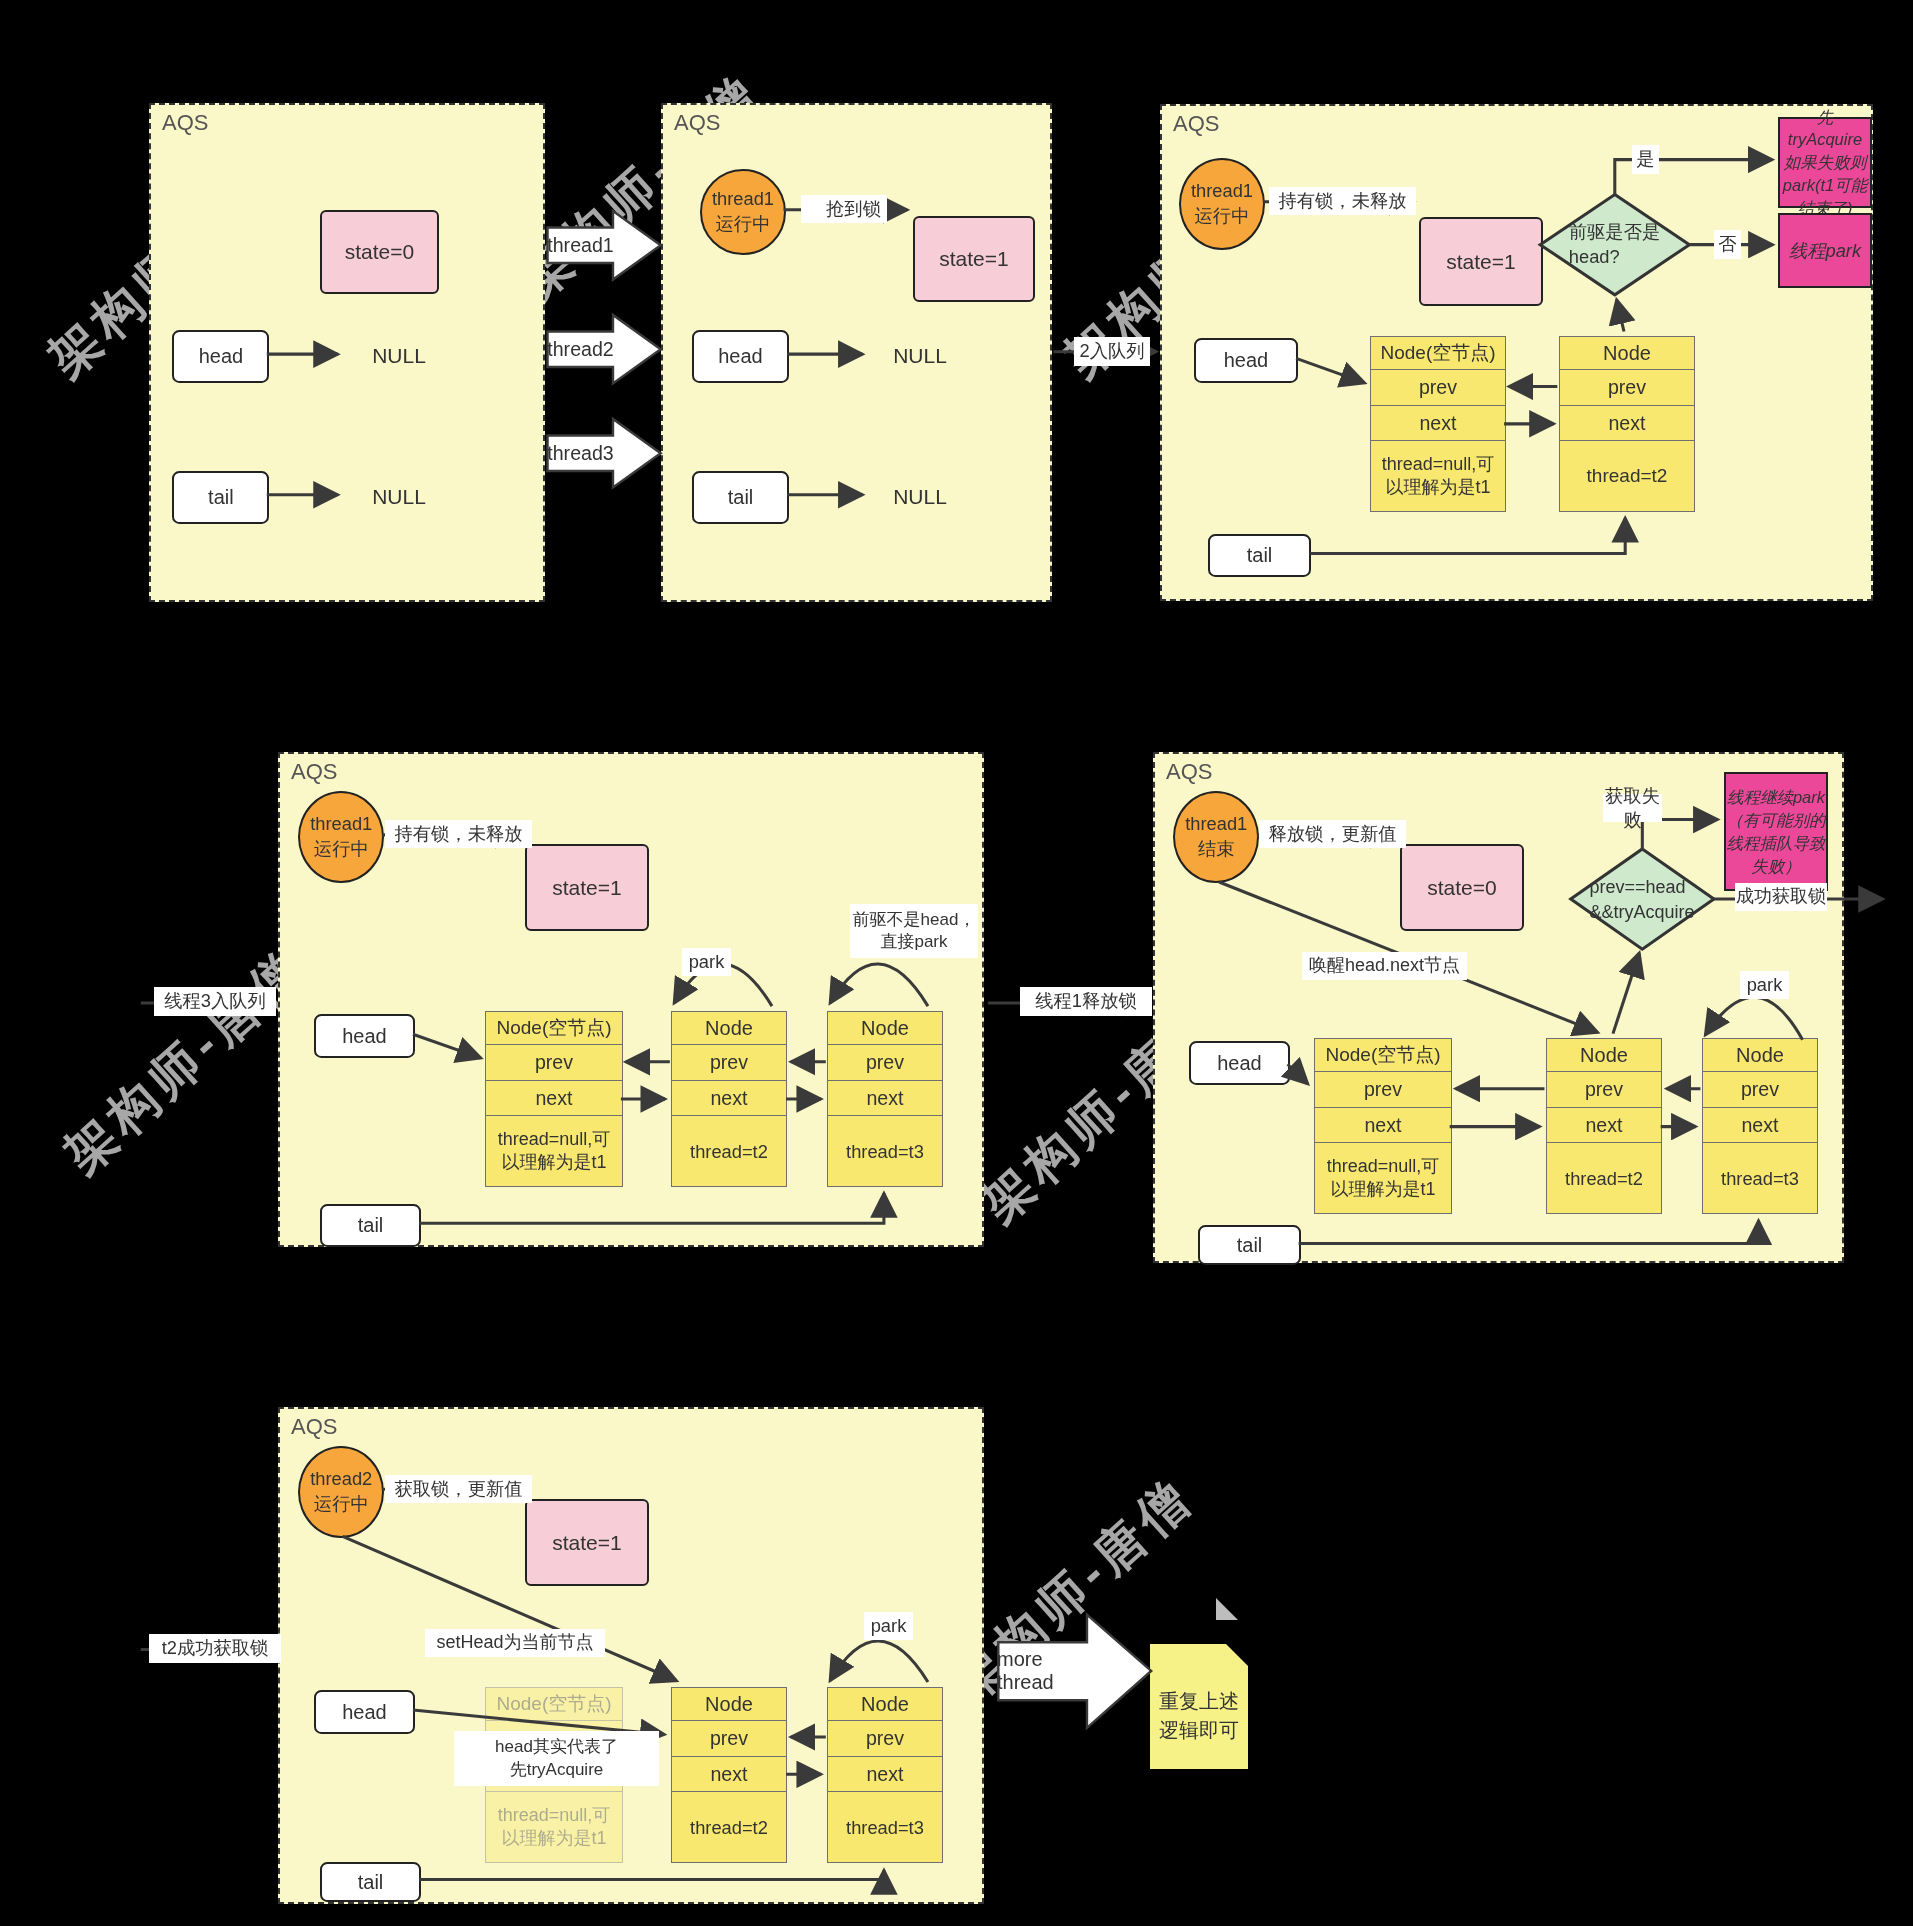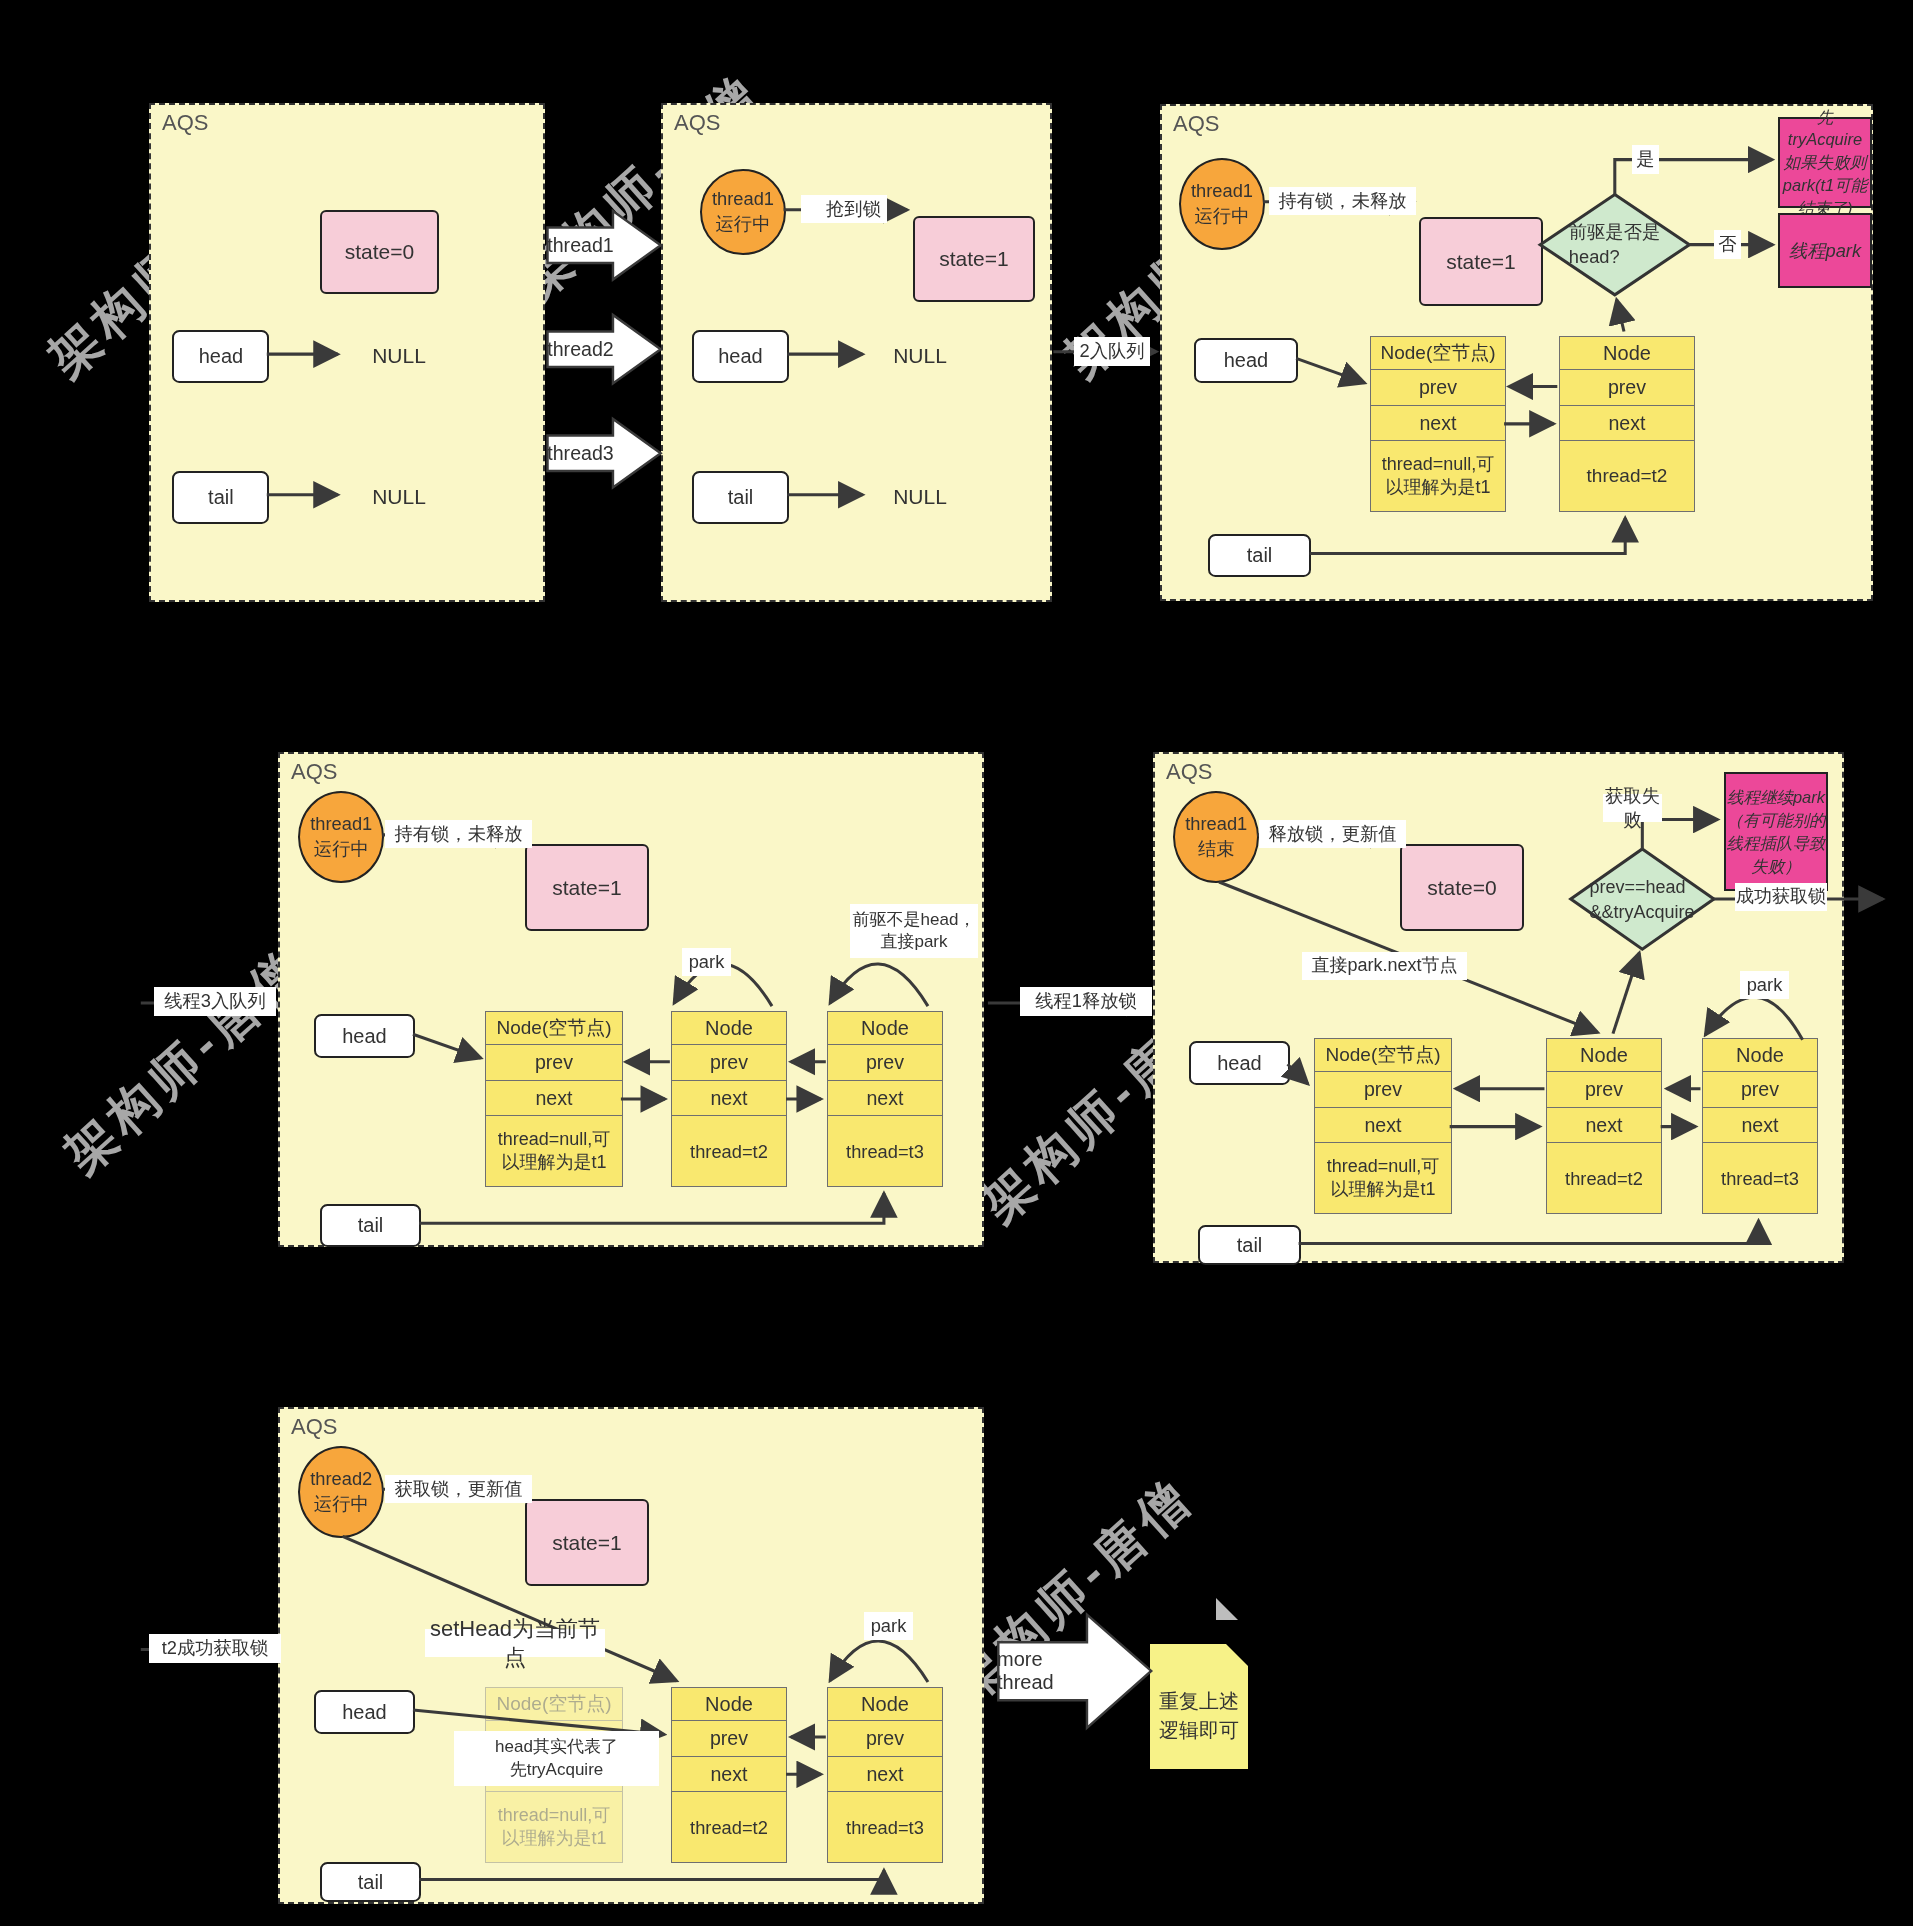--- a/index.html
+++ b/index.html
@@ -273,26 +273,26 @@
   <div class="lbl" style="left:385px;top:820px;width:147px;height:28px;">持有锁，未释放</div>
   <div class="lbl" style="left:154px;top:987px;width:122px;height:29px;">线程3入队列</div>
   <div class="lbl" style="left:682px;top:948px;width:49px;height:28px;">park</div>
   <div class="lbl" style="left:850px;top:904px;width:128px;height:54px;font-size:17px;">前驱不是head，
 直接park</div>
 
   <div class="lbl" style="left:1020px;top:987px;width:132px;height:29px;">线程1释放锁</div>
   <div class="lbl" style="left:1259px;top:820px;width:147px;height:28px;">释放锁，更新值</div>
   <div class="lbl" style="left:1603px;top:794px;width:59px;height:28px;">获取失败</div>
   <div class="lbl" style="left:1735px;top:883px;width:92px;height:28px;font-size:18px;">成功获取锁</div>
-  <div class="lbl" style="left:1302px;top:952px;width:165px;height:28px;font-size:18px;">直接park.next节点</div>
+  <div class="lbl" style="left:1302px;top:952px;width:165px;height:28px;font-size:18px;">唤醒head.next节点</div>
   <div class="alabel" style="left:1570px;top:872px;width:144px;height:55px;font-size:18px;white-space:pre-line;line-height:1.35;">prev==head
 &amp;&amp;tryAcquire</div>
   <div class="lbl" style="left:1740px;top:971px;width:49px;height:28px;">park</div>
 
   <div class="lbl" style="left:385px;top:1475px;width:147px;height:28px;">获取锁，更新值</div>
   <div class="lbl" style="left:149px;top:1634px;width:132px;height:29px;">t2成功获取锁</div>
-  <div class="lbl" style="left:425px;top:1629px;width:180px;height:28px;font-size:22px;">setHead为当前节点</div>
+  <div class="lbl" style="left:425px;top:1629px;width:180px;height:28px;font-size:18px;">setHead为当前节点</div>
   <div class="lbl" style="left:454px;top:1731px;width:205px;height:55px;font-size:17px;">head其实代表了
 先tryAcquire</div>
   <div class="lbl" style="left:864px;top:1612px;width:49px;height:28px;">park</div>
 
 </div>
 
 
 </body></html>

